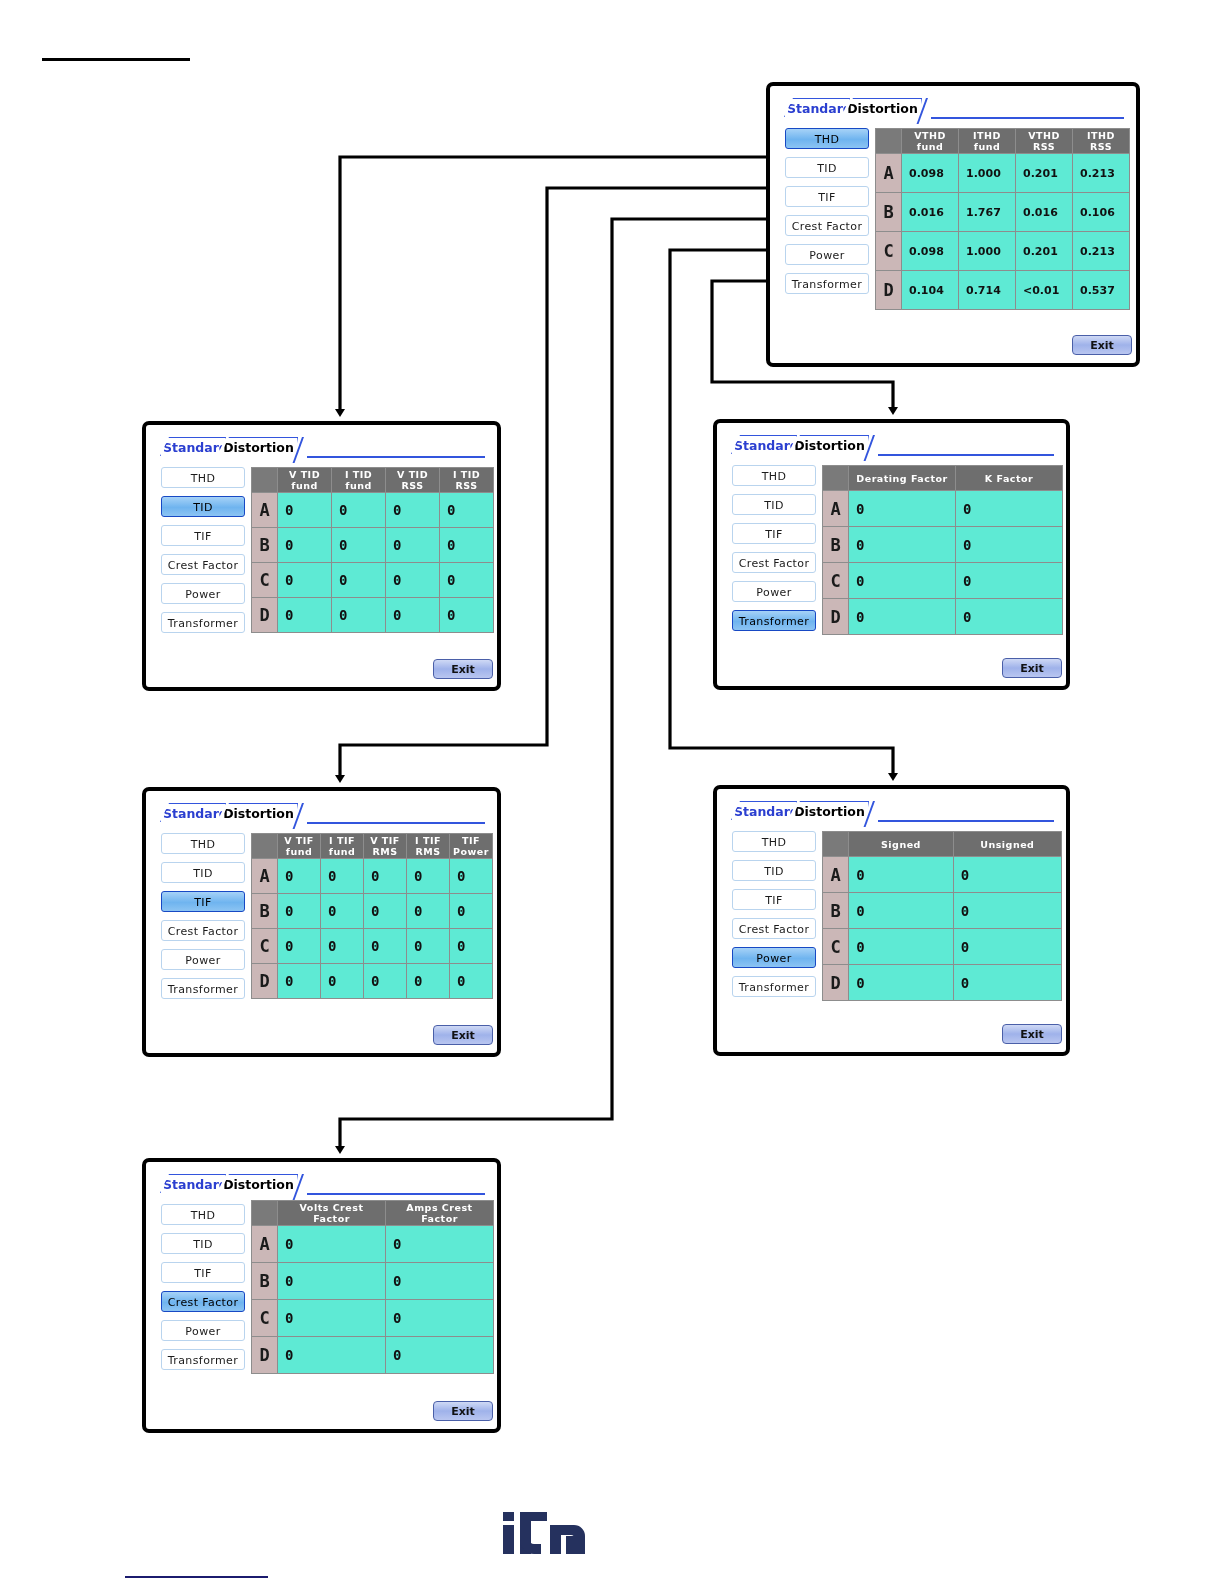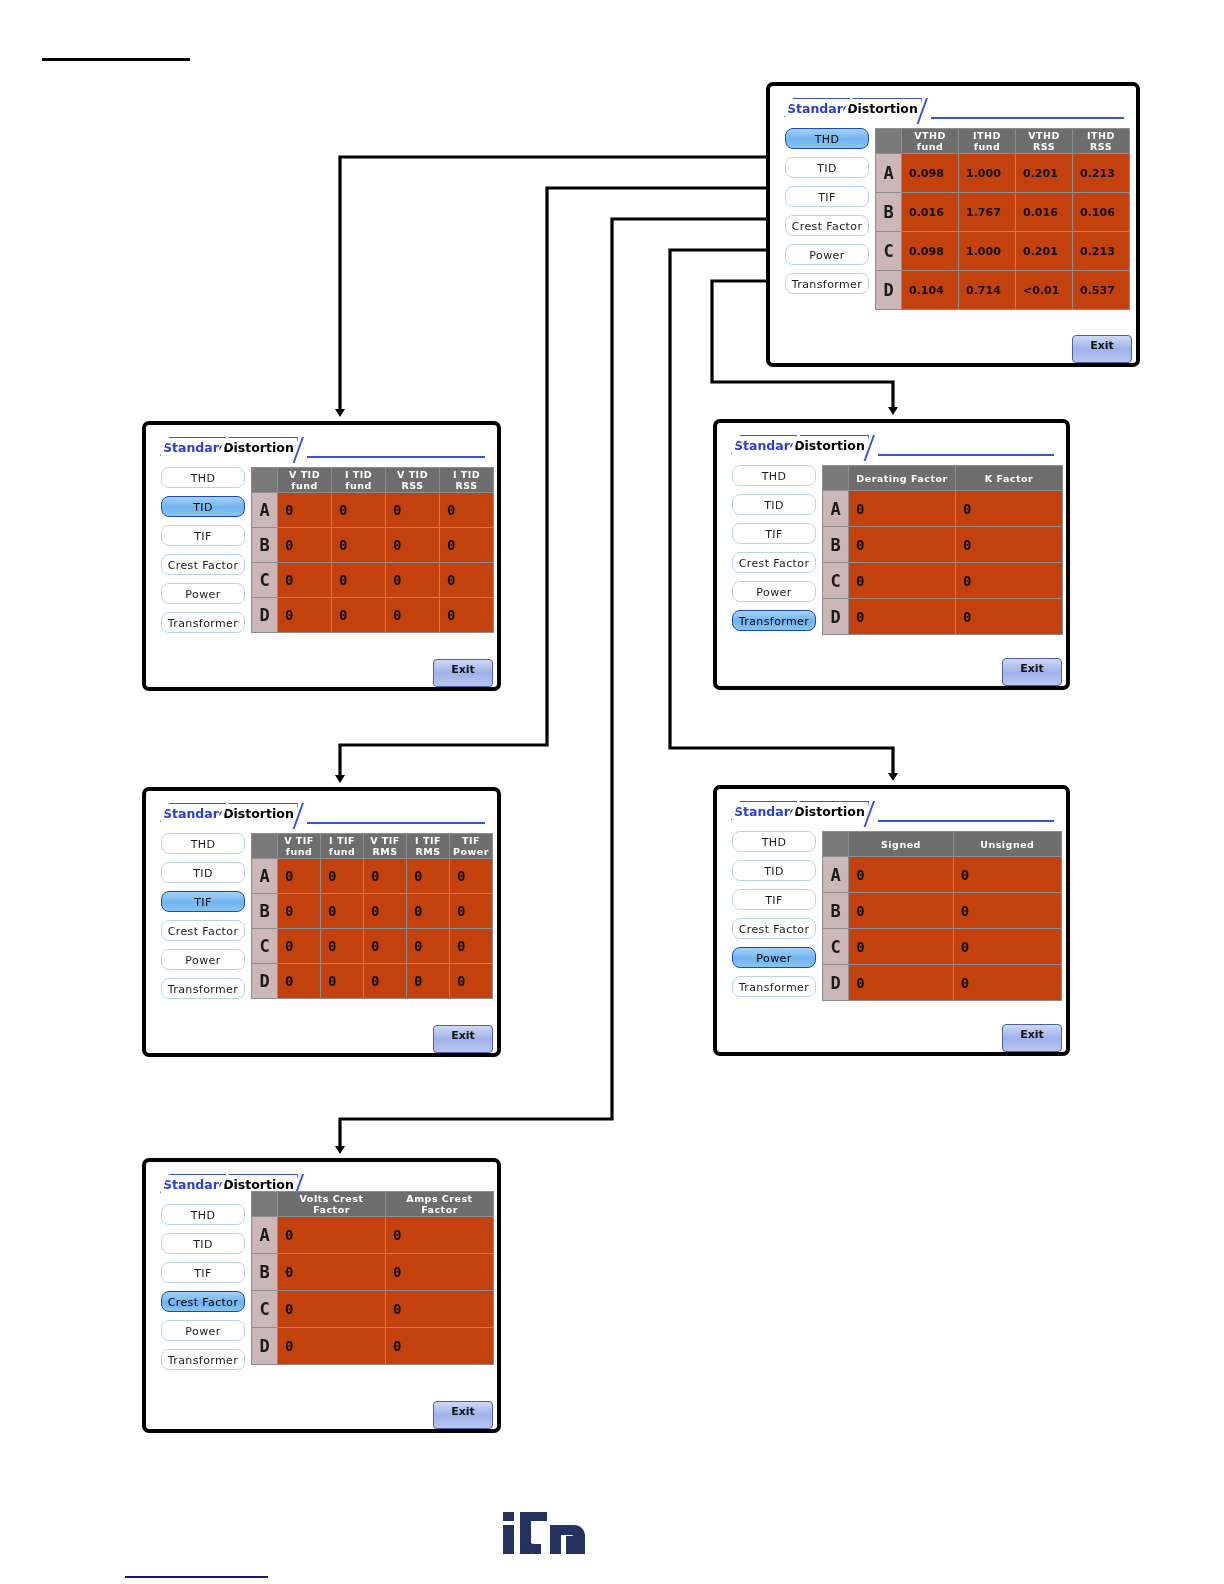--- a/index.html
+++ b/index.html
@@ -122,37 +122,37 @@
   .navbtn {
     height: 21px;
     line-height: 21px;
     margin-bottom: 8px;
     font-size: 11px;
     letter-spacing: .4px;
     text-align: center;
     box-sizing: border-box;
     background: #ffffff;
     border: 1.3px solid #b9d4ee;
-    border-radius: 8px;
+    border-radius: 3px;
     color: #1b1b1b;
     white-space: nowrap;
     overflow: visible;
     font-family: "DejaVu Sans", sans-serif;
   }
   .navbtn.sel {
     background: linear-gradient(180deg, #a6d2f7 0%, #6fb4ef 55%, #8cc4f3 100%);
     border: 1.6px solid #1749c4;
     color: #000000;
   }
 
   
   .dtable {
     position: absolute;
     border-collapse: collapse;
-    background: #c2410c;
+    background: #5eead4;
     border: 1.5px solid #7a7a7a;
     table-layout: fixed;
   }
   .dtable th, .dtable td {
     border: 1.2px solid #8d8d8d;
     padding: 0;
     box-sizing: border-box;
   }
   .dtable thead th {
     background: #6e6e6e;
@@ -188,21 +188,21 @@
   }
   .dtable td.val.zero {
     font-family: "DejaVu Sans Mono", monospace;
     font-size: 14px;
   }
 
   
   .exitbtn {
     position: absolute;
     width: 60px;
-    height: 28px;
+    height: 20px;
     line-height: 20px;
     text-align: center;
     font-size: 11px;
     font-weight: bold;
     color: #111111;
     background: linear-gradient(180deg, #cfd9f5 0%, #9fb2ea 50%, #b9c6f0 100%);
     border: 1.4px solid #4a5fa8;
     border-radius: 4px;
     box-sizing: border-box;
     font-family: "DejaVu Sans", sans-serif;
@@ -597,21 +597,21 @@
         <div class="tab-underline" style="left: 147px;"></div>
       </div>
       <div class="navcol">
         <div class="navbtn">THD</div>
         <div class="navbtn">TID</div>
         <div class="navbtn">TIF</div>
         <div class="navbtn sel">Crest Factor</div>
         <div class="navbtn">Power</div>
         <div class="navbtn">Transformer</div>
       </div>
-      <table class="dtable" style="left: 101px; top: 25px; width: 242px;">
+      <table class="dtable" style="left: 101px; top: 34px; width: 242px;">
         <thead>
           <tr>
             <th class="corner"></th>
             <th style="width: 108px;">
               <div>Volts Crest</div>
               <div>Factor</div>
             </th>
             <th style="width: 108px;">
               <div>Amps Crest</div>
               <div>Factor</div>

